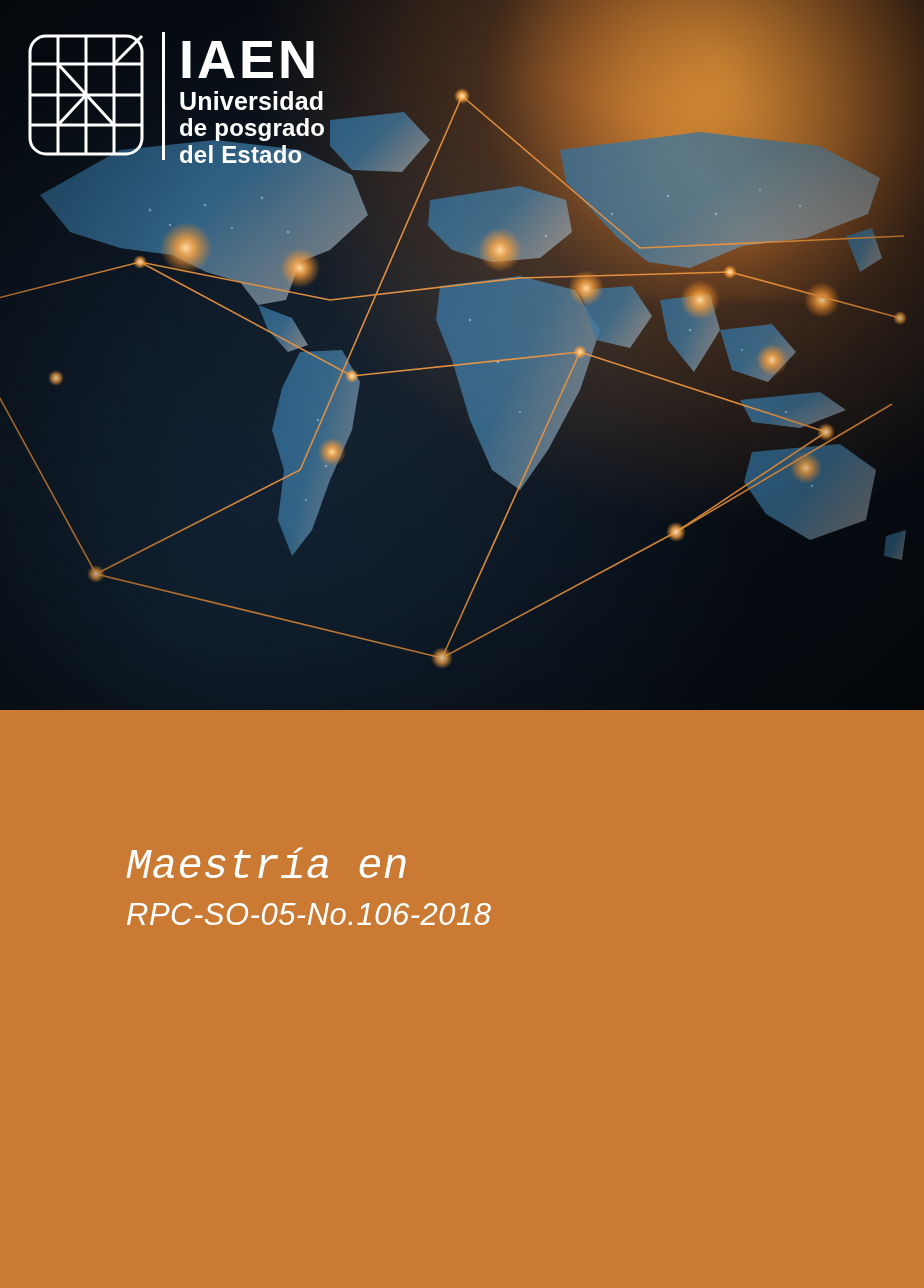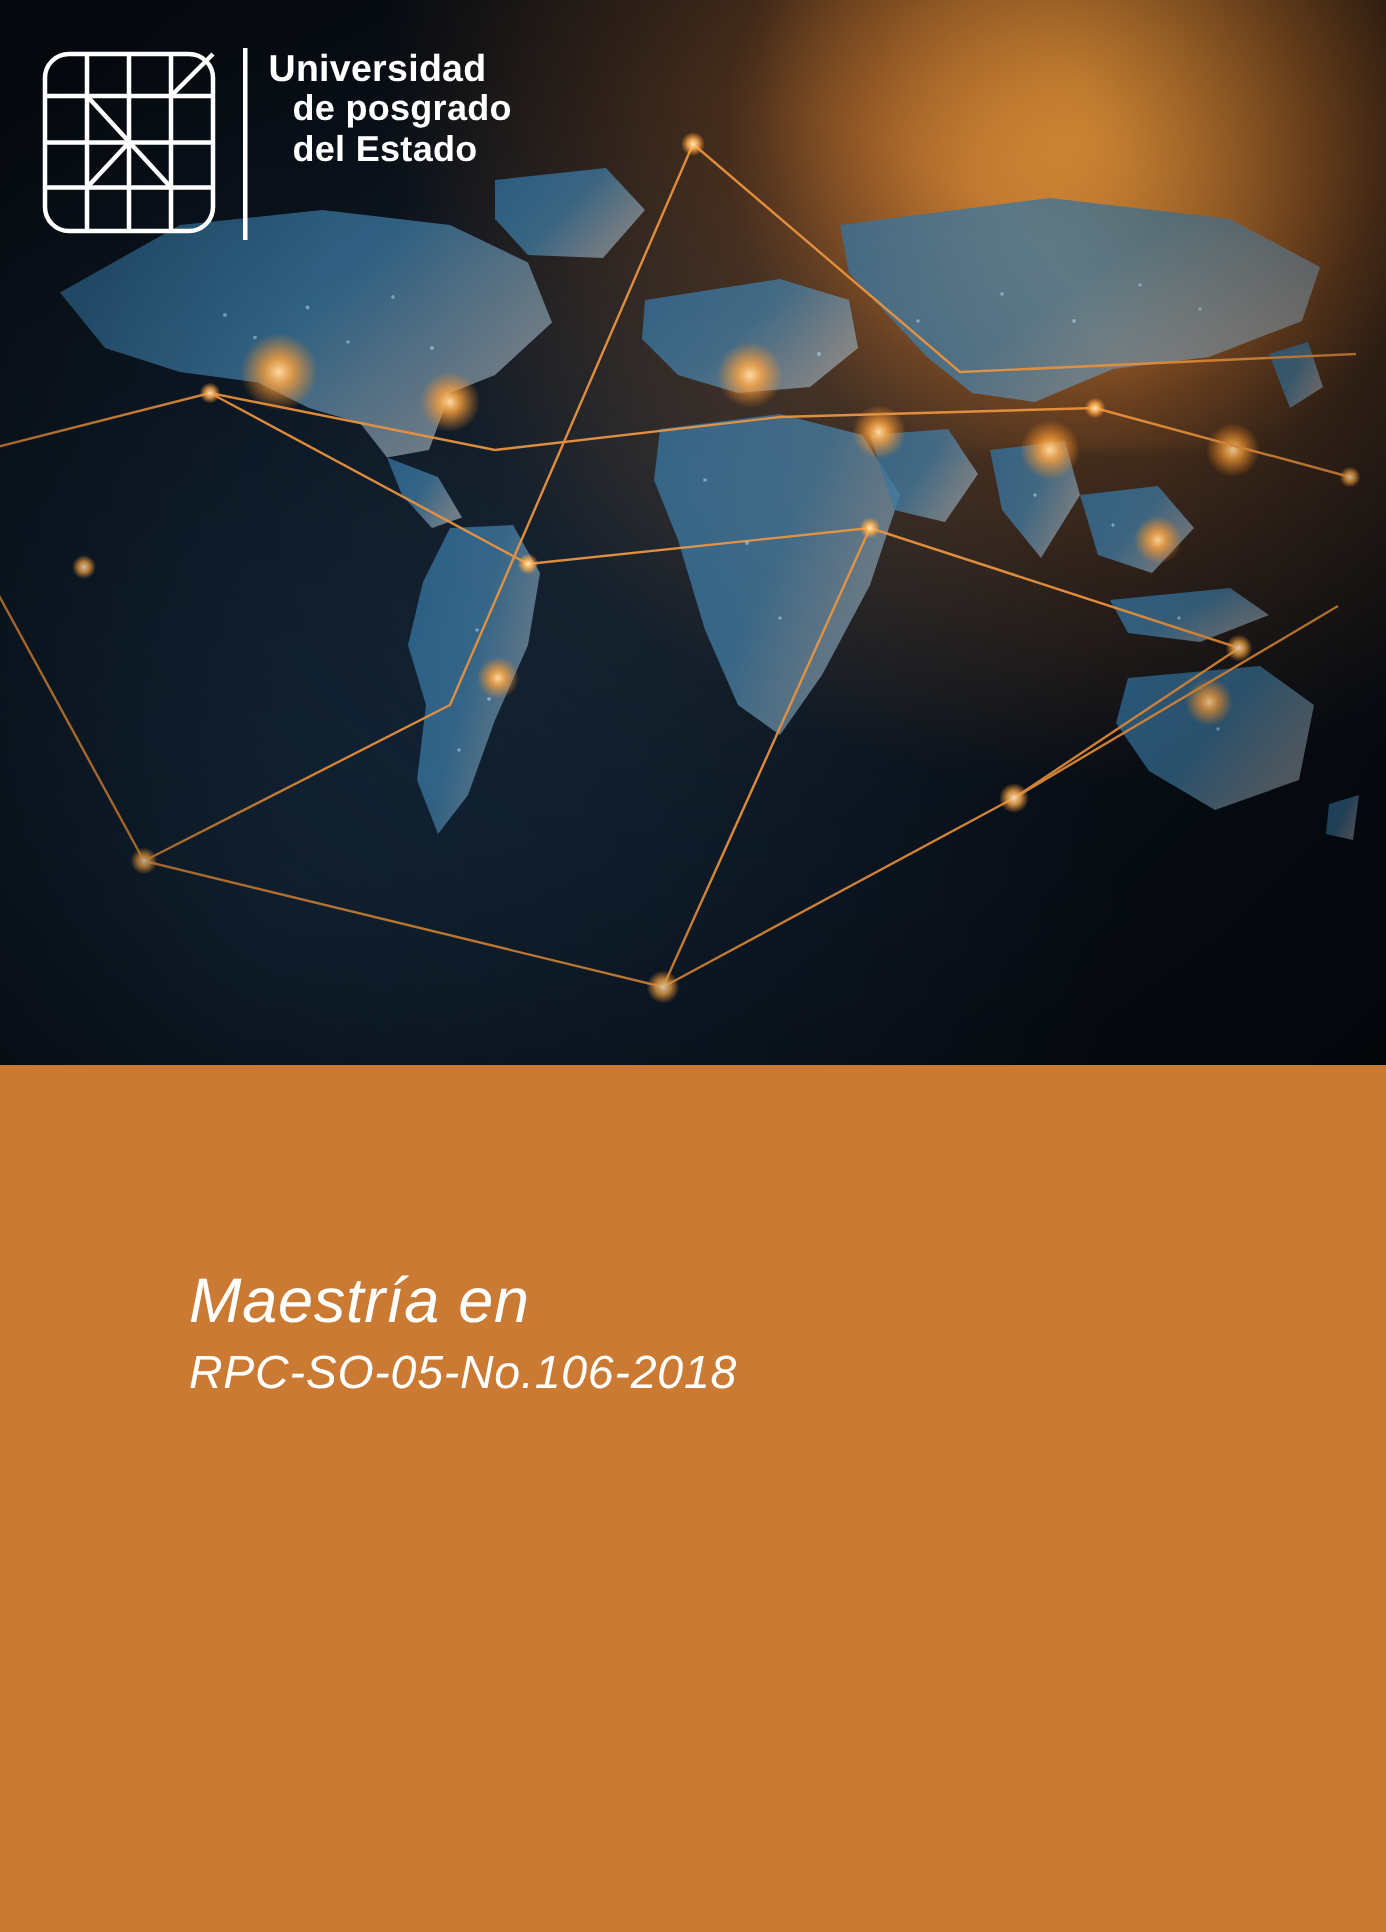--- a/index.html
+++ b/index.html
@@ -93,21 +93,20 @@
     line-height: 1.02;
   }
   .logo-line {
     font-size: 25px;
     font-weight: 600;
     line-height: 1.12;
     letter-spacing: 0.2px;
   }
   .logo-line.small {
     font-size: 24px;
-    margin-left: 16px;
   }
 
   
   .band {
     position: absolute;
     left: 0;
     top: 710px;
     width: 924px;
     height: 578px;
     background: #ca7a33;
@@ -119,20 +118,21 @@
     width: 700px;
     color: #ffffff;
   }
   .degree-pre {
     font-size: 42px;
     font-style: italic;
     font-weight: 400;
     letter-spacing: 0.5px;
     line-height: 1.05;
     margin-bottom: 8px;
+    font-family: Liberation Mono, monospace;
   }
   .degree-title {
     font-size: 41px;
     font-weight: bold;
     line-height: 1.22;
     letter-spacing: 0.2px;
     text-transform: uppercase;
   }
   .degree-code {
     margin-top: 8px;
@@ -278,20 +278,21 @@
             <path d="M6 65 L118 65"></path>
             <path d="M6 95 L118 95"></path>
             <path d="M34 34 L90 95"></path>
             <path d="M34 95 L62 65"></path>
             <path d="M90 34 L118 6"></path>
           </g>
         </svg>
       </div>
       <div class="logo-divider"></div>
       <div class="logo-text">
+        <div class="logo-acronym">IAEN</div>
         <div class="logo-line">Universidad</div>
         <div class="logo-line small">de posgrado</div>
         <div class="logo-line small">del Estado</div>
       </div>
     </div>
   </div>
 
   <div class="band">
     <div class="band-inner">
       <div class="degree-pre">Maestría en</div>

